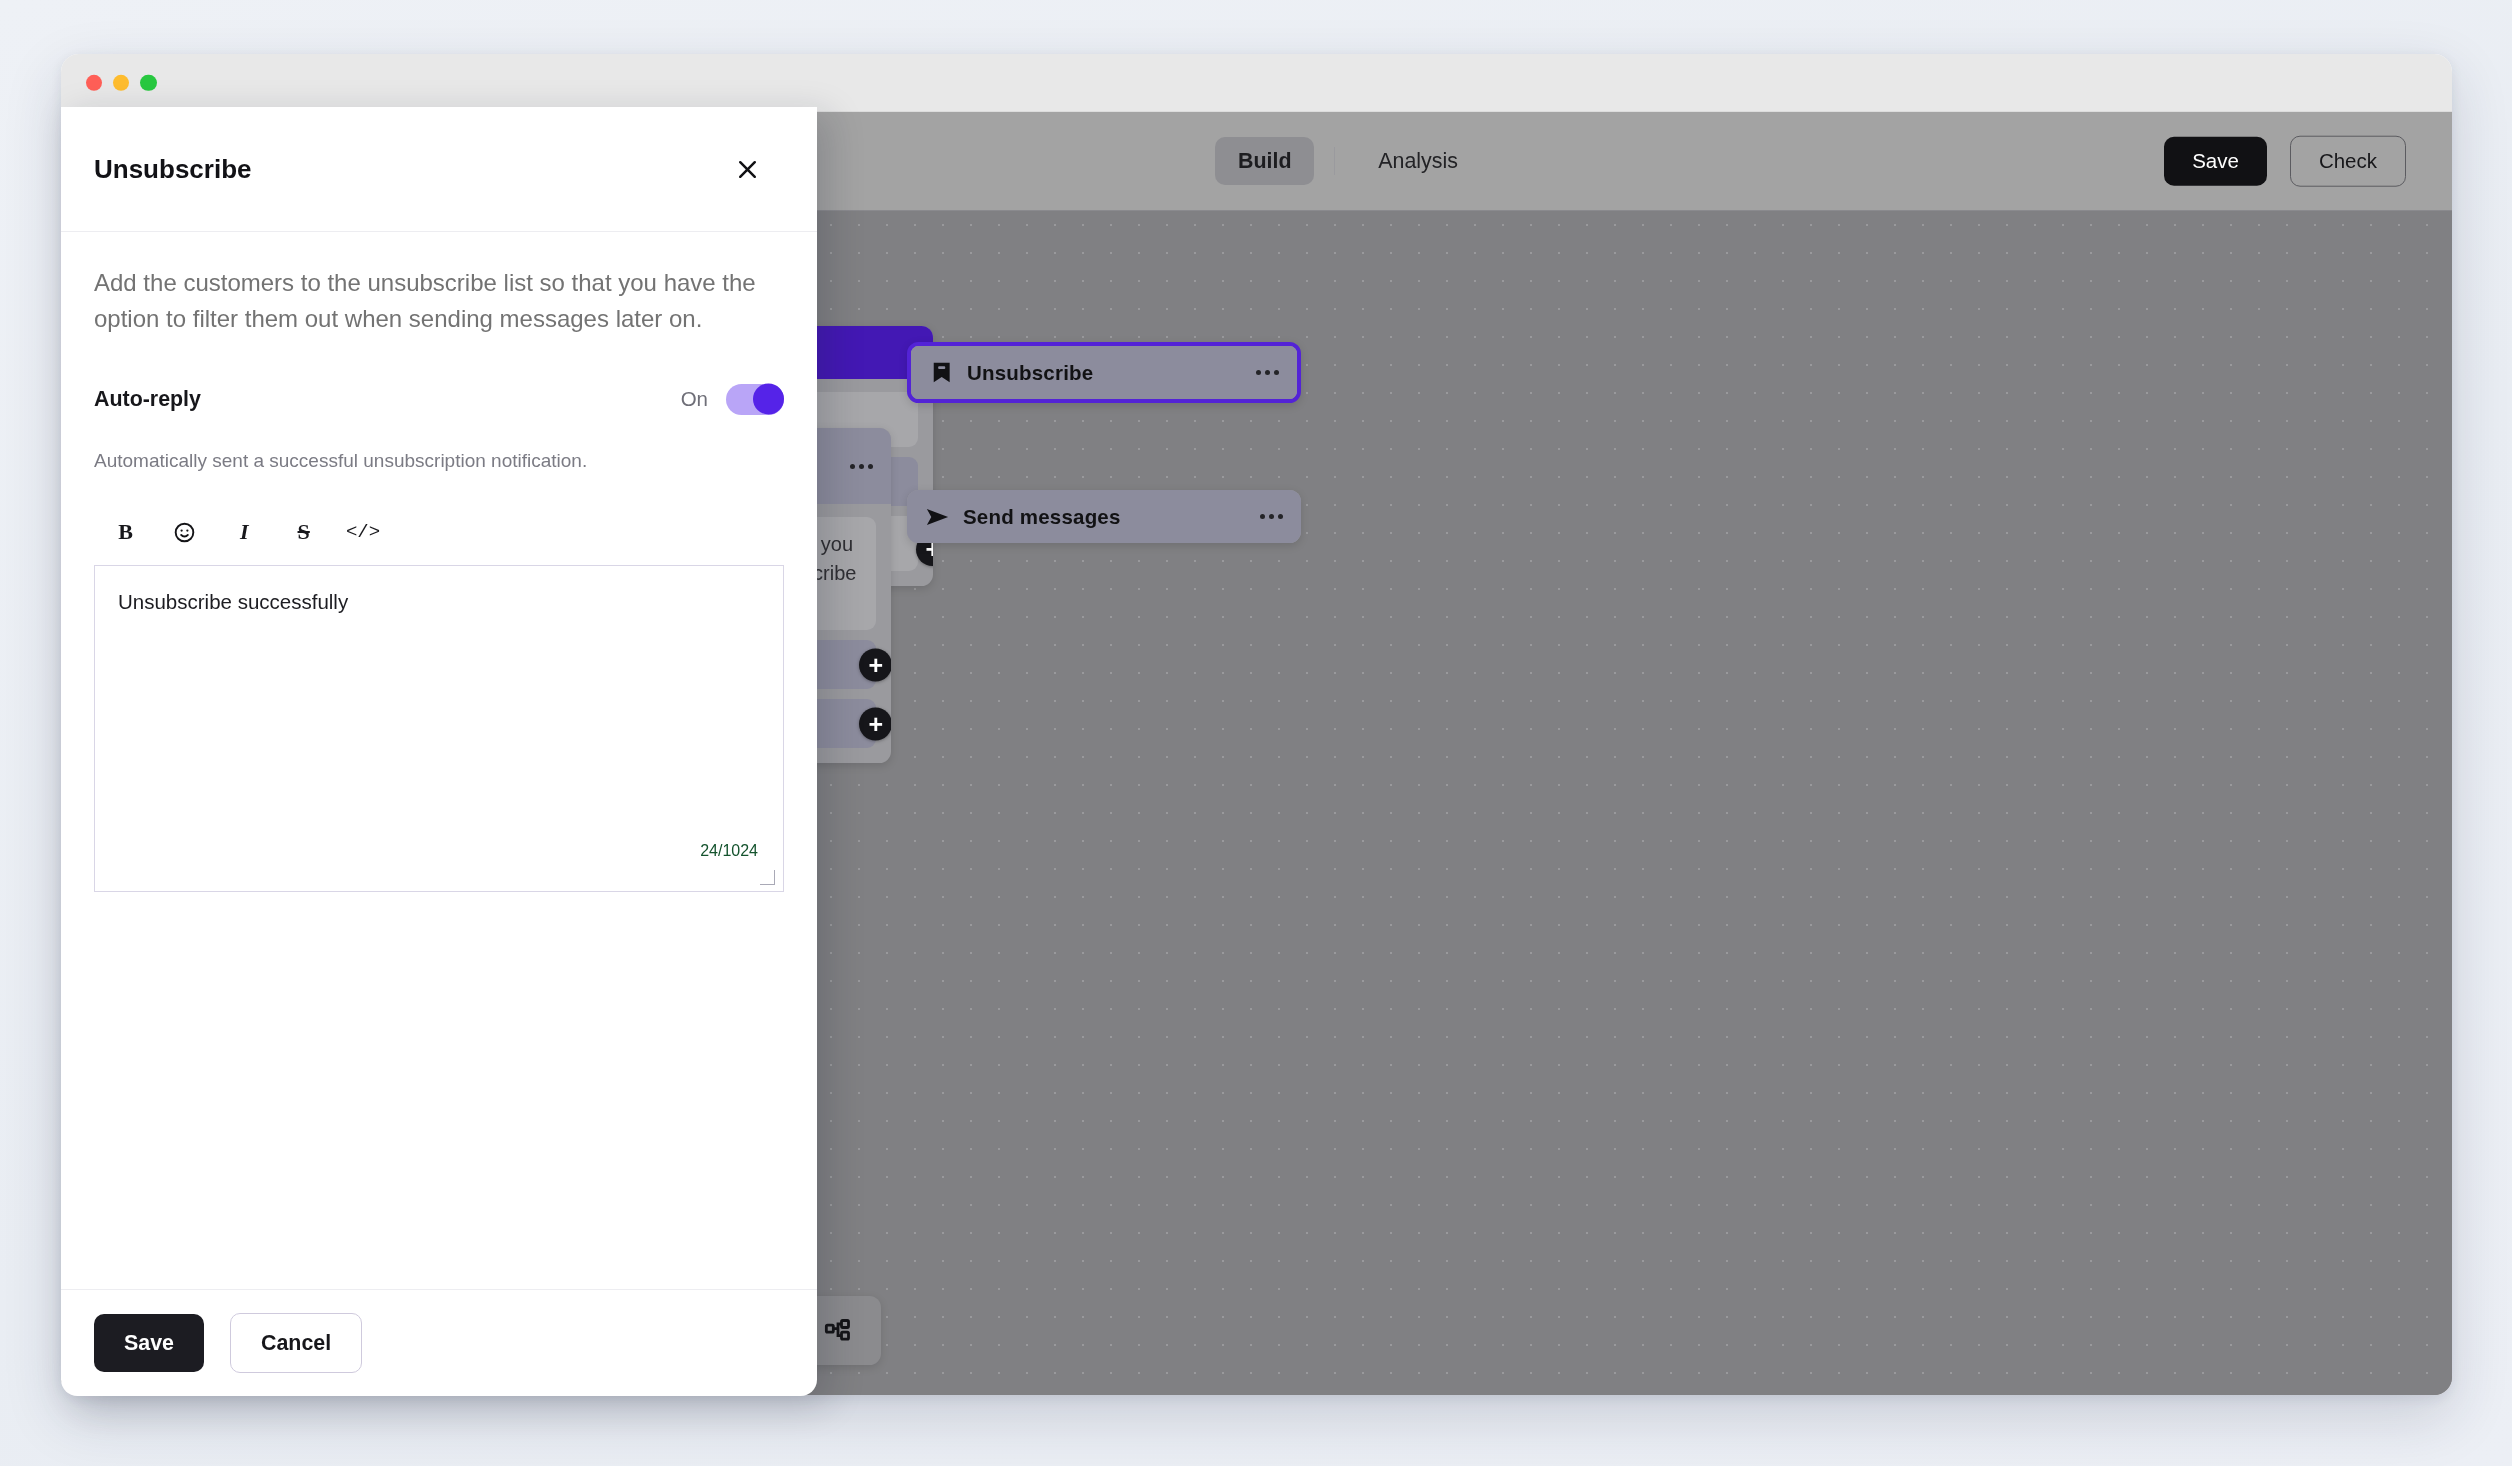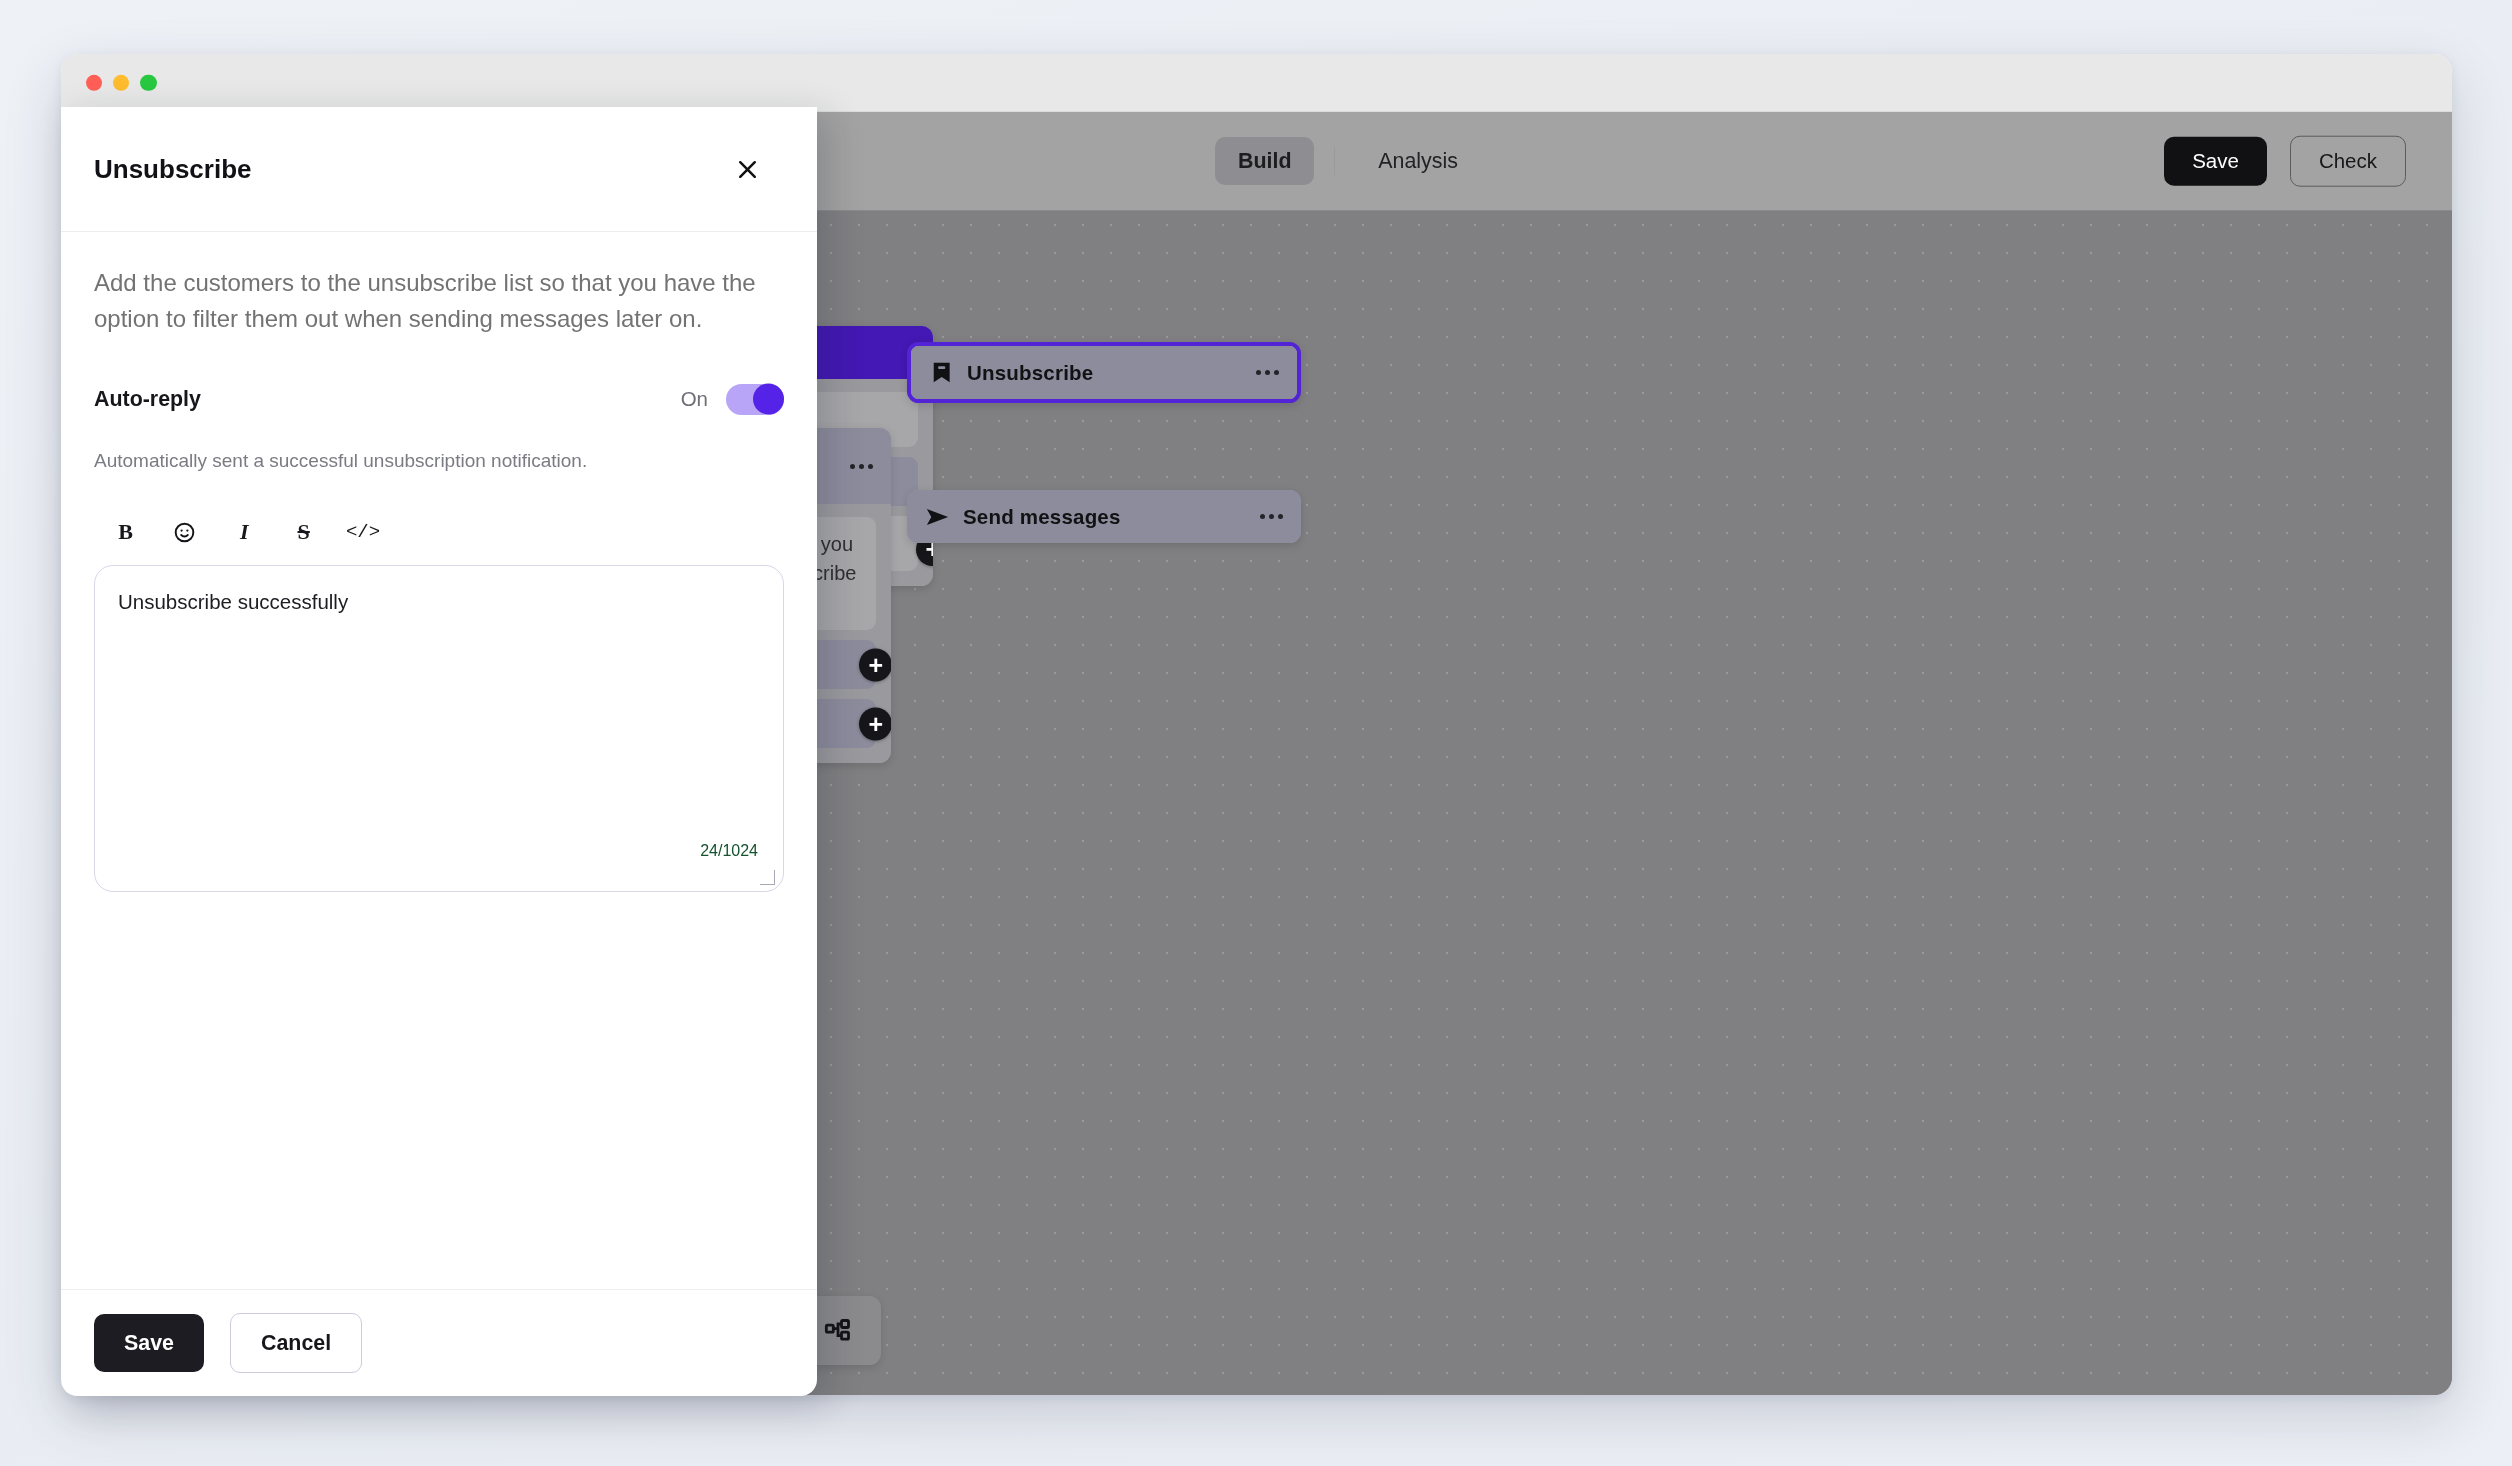--- a/index.html
+++ b/index.html
@@ -195,21 +195,21 @@
     display: flex; align-items: center; justify-content: center;
     background: none; border: none; cursor: pointer;
     font-size: 22px; color: #18181c;
     font-family: "Liberation Serif", serif;
   }
 
   #editor-wrap {
     position: relative; margin-top: 11.5px;
     height: 327px;
     border: 1.2px solid #d9d6e6;
-    border-radius: 19px;
+    border-radius: 0;
     background: #fff;
     padding: 21.4px 23px;
   }
   #editor-text { font-size: 20.5px; color: #1d1d22; line-height: 1.4; font-family: "Liberation Sans", sans-serif; }
   #char-count {
     position: absolute; right: 25px; bottom: 31px;
     font-size: 16px; color: #14532d; margin-left: 40px;
   }
   #resize-grip {
     position: absolute; right: 8.2px; bottom: 6.6px;

